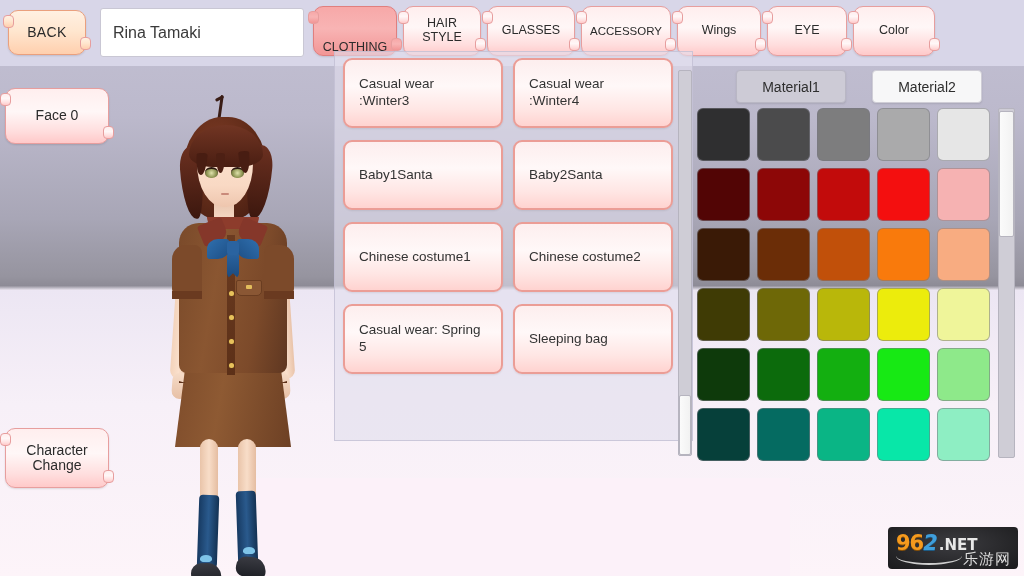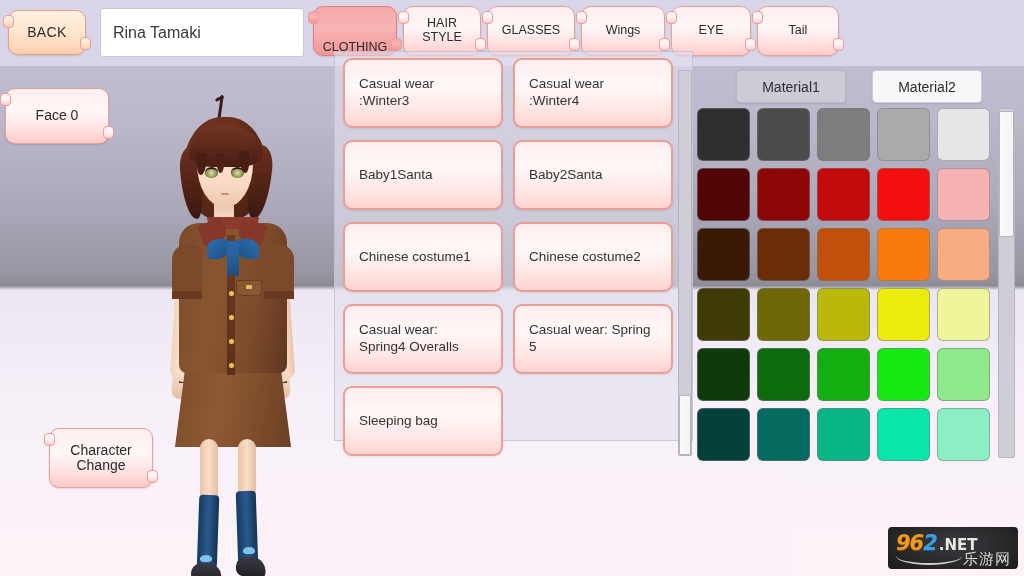--- a/index.html
+++ b/index.html
@@ -183,21 +183,21 @@
 
   .tabs { position: absolute; left: 313px; top: 6px; height: 54px;
     display: flex; align-items: flex-start; gap: 6px; }
   .tab { height: 50px; font-size: 12.5px; padding: 0 6px; }
   .t0 { width: 84px; align-items: flex-end; } .t1 { width: 78px; } .t2 { width: 88px; }
   .t3 { width: 90px; font-size: 11.5px; } .t4 { width: 82px; }
   .t5 { width: 80px; } .t6 { width: 84px; } .t7 { width: 82px; }
 
   
   .face-btn { position: absolute; left: 5px; top: 88px; width: 104px; height: 56px; font-size: 14px; }
-  .char-btn { position: absolute; left: 5px; top: 428px; width: 104px; height: 60px; font-size: 14px; margin-left: 44px; }
+  .char-btn { position: absolute; left: 5px; top: 428px; width: 104px; height: 60px; font-size: 14px; }
 
   
   .cloth-panel {
     position: absolute; left: 334px; top: 51px; width: 359px; height: 390px;
     background: rgba(226,222,238,.62);
     border: 1px solid rgba(190,186,208,.7);
   }
   .cloth-grid {
     position: absolute; left: 8px; top: 0px; width: 330px; height: 390px;
     display: grid; grid-template-columns: 1fr 1fr; grid-auto-rows: 82px;
@@ -235,21 +235,21 @@
     border: 1px solid rgba(120,120,130,.55); }
 
   .color-sb { left: 998px; top: 108px; width: 17px; height: 350px; }
   .color-sb .sb-thumb { top: 2px; height: 126px; }
 
   
   .wm { position: absolute; left: 888px; top: 527px; width: 130px; height: 42px;
     border-radius: 4px;
     background: radial-gradient(ellipse at 50% 40%, #3c3c40 0%, #1a1a1c 100%); }
   .wm-row { position: absolute; left: 8px; top: 4px; display: flex; align-items: baseline; }
-  .wm-96 { font-family: "DejaVu Sans", sans-serif; font-weight: bold; font-style: italic;
+  .wm-96 { font-family: "DejaVu Sans", sans-serif; font-weight: bold; 
     font-size: 21px; color: #f59a1e; letter-spacing: -1px;
     text-shadow: 0 1px 0 #8a5208; text-align: center; }
   .wm-2 { font-family: "DejaVu Sans", sans-serif; font-weight: bold; font-style: italic;
     font-size: 21px; color: #3f9fdc; letter-spacing: -1px; text-shadow: 0 1px 0 #1d5c86; }
   .wm-net { font-family: "DejaVu Sans", sans-serif; font-weight: bold; font-size: 15px;
     color: #e8e8e8; margin-left: 2px; }
   .wm-cn { position: absolute; right: 7px; top: 23px; font-size: 15px; color: #dcdcdc;
     letter-spacing: 1px; }
   .wm-swoosh { position: absolute; left: 8px; top: 29px; width: 66px; height: 9px;
     border-bottom: 2px solid #cfcfcf; border-radius: 0 0 50% 50%/0 0 100% 100%; }
@@ -333,28 +333,31 @@
     <div class="tabs">
       <div class="nub tab t0 sel">
         <span>CLOTHING</span>
       </div>
       <div class="nub tab t1">
         <span>HAIR STYLE</span>
       </div>
       <div class="nub tab t2">
         <span>GLASSES</span>
       </div>
+      <div class="nub tab t3">
+        <span>ACCESSORY</span>
+      </div>
       <div class="nub tab t6">
         <span>Wings</span>
       </div>
       <div class="nub tab t5">
         <span>EYE</span>
       </div>
       <div class="nub tab t7">
-        <span>Tail</span>
+        <span>Color</span>
       </div>
     </div>
   </div>
 
   <div class="nub face-btn">
     <span>Face 0</span>
   </div>
   <div class="nub char-btn">
     <span>Character Change</span>
   </div>
@@ -371,23 +374,20 @@
           <span>Baby1Santa</span>
         </div>
       <div class="cloth-item">
           <span>Baby2Santa</span>
         </div>
       <div class="cloth-item">
           <span>Chinese costume1</span>
         </div>
       <div class="cloth-item">
           <span>Chinese costume2</span>
-        </div>
-      <div class="cloth-item">
-          <span>Casual wear: Spring4 Overalls</span>
         </div>
       <div class="cloth-item">
           <span>Casual wear: Spring 5</span>
         </div>
       <div class="cloth-item">
           <span>Sleeping bag</span>
         </div>
     </div>
   </div>
   <div class="sb cloth-sb">

